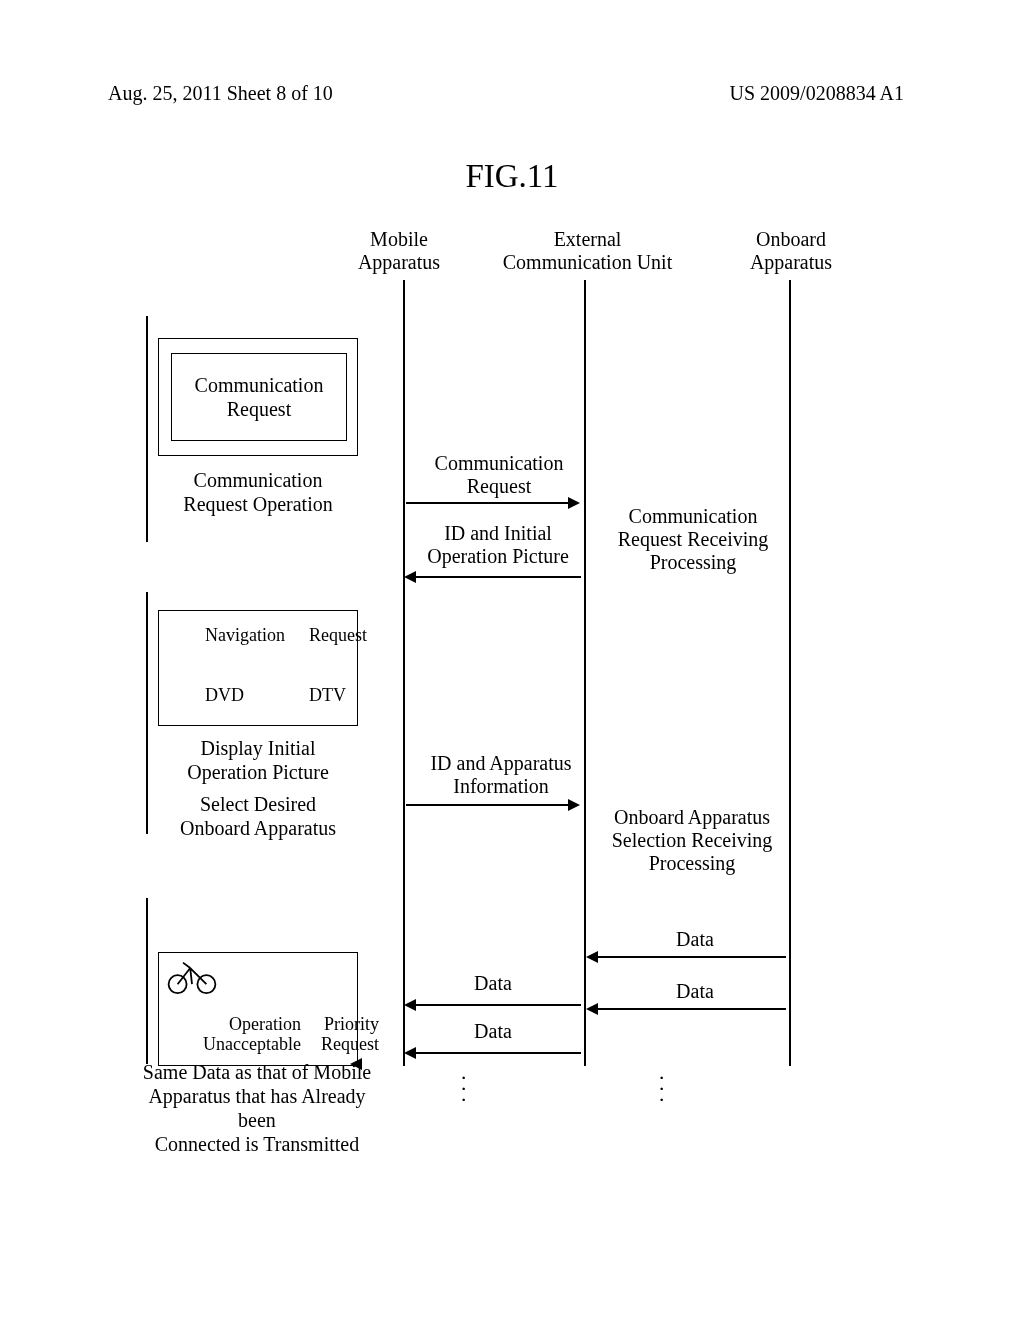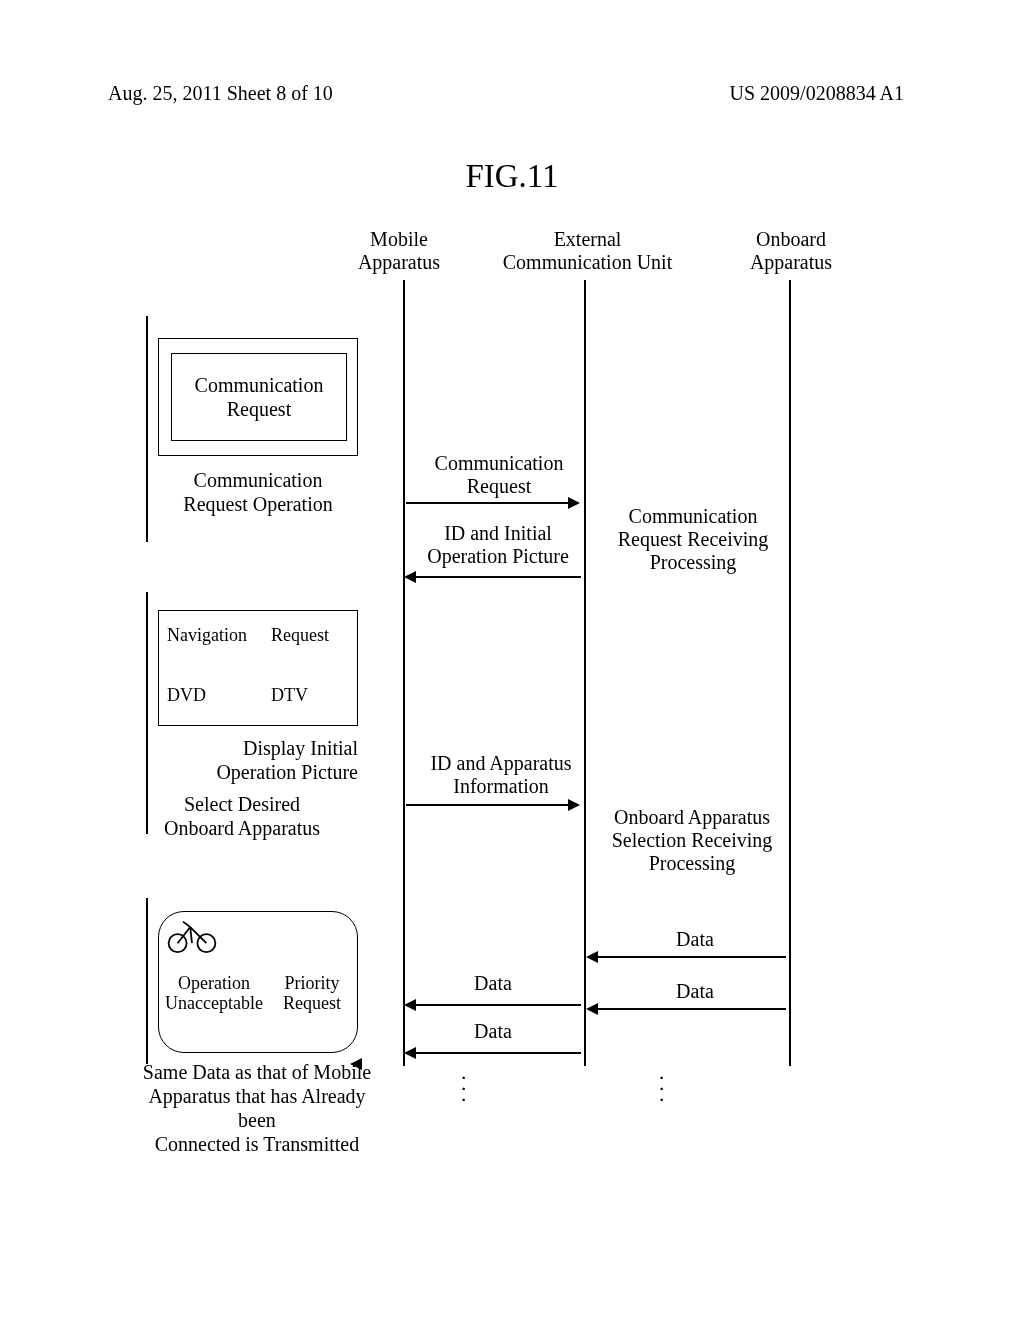--- a/index.html
+++ b/index.html
@@ -110,21 +110,22 @@
     font-size: 22px;
     line-height: 0.5;
     display: flex;
     flex-direction: column;
     align-items: center;
   }
   .vdots span { display:block; }
   .grid-cell {
     position: absolute;
     font-size: 18px;
-    text-align: center;
+    text-align: right;
+    margin-left: 38px;
   }
   svg.bike {
     position: absolute;
   }
 </style>
 </head>
 <body>
 
 <div class="header">
   <span class="header-mid">Aug. 25, 2011  Sheet 8 of 10</span>
@@ -157,31 +158,31 @@
 <div class="arrow-line arrow-left" style="left:406px; top:576px; width:175px;"></div>
 
 <div class="lifeline" style="left:146px; top:592px; height:242px;"></div>
 
 <div class="screen-box" style="left:158px; top:610px; height:116px;">
   <span class="grid-cell" style="left:8px; top:14px;">Navigation</span>
   <span class="grid-cell" style="left:112px; top:14px;">Request</span>
   <span class="grid-cell" style="left:8px; top:74px;">DVD</span>
   <span class="grid-cell" style="left:112px; top:74px;">DTV</span>
 </div>
-<div class="caption" style="left:158px; top:736px; width:200px;text-align:right;">Display Initial<br>Operation Picture</div>
-<div class="caption" style="left:142px; top:792px; width:200px;">Select Desired<br>Onboard Apparatus</div>
+<div class="caption" style="left:158px; top:736px; width:200px;">Display Initial<br>Operation Picture</div>
+<div class="caption" style="left:158px; top:792px; width:200px;">Select Desired<br>Onboard Apparatus</div>
 
 <div class="msg-label" style="left:416px; top:752px; width:170px;">ID and Apparatus<br>Information</div>
 <div class="arrow-line arrow-right" style="left:406px; top:804px; width:172px;"></div>
 
 <div class="msg-label" style="left:592px; top:806px; width:200px;">Onboard Apparatus<br>Selection Receiving<br>Processing</div>
 
 <div class="lifeline" style="left:146px; top:898px; height:166px;"></div>
 
-<div class="screen-box" style="left:158px; top:911px; height:142px;border-radius:26px;">
+<div class="screen-box" style="left:158px; top:952px; height:114px;">
 
   <svg class="bike" viewBox="0 0 60 40" width="54" height="36" style="left:6px; top:6px;">
     <circle cx="14" cy="28" r="10" fill="none" stroke="#000" stroke-width="2"></circle>
     <circle cx="46" cy="28" r="10" fill="none" stroke="#000" stroke-width="2"></circle>
     <path d="M14 28 L28 10 L46 28 M28 10 L20 4 M28 10 L30 28" fill="none" stroke="#000" stroke-width="2"></path>
   </svg>
   <div class="grid-cell" style="left:6px; top:62px; line-height:1.1;">Operation<br>Unacceptable</div>
   <div class="grid-cell" style="left:124px; top:62px; line-height:1.1;">Priority<br>Request</div>
 </div>
 

